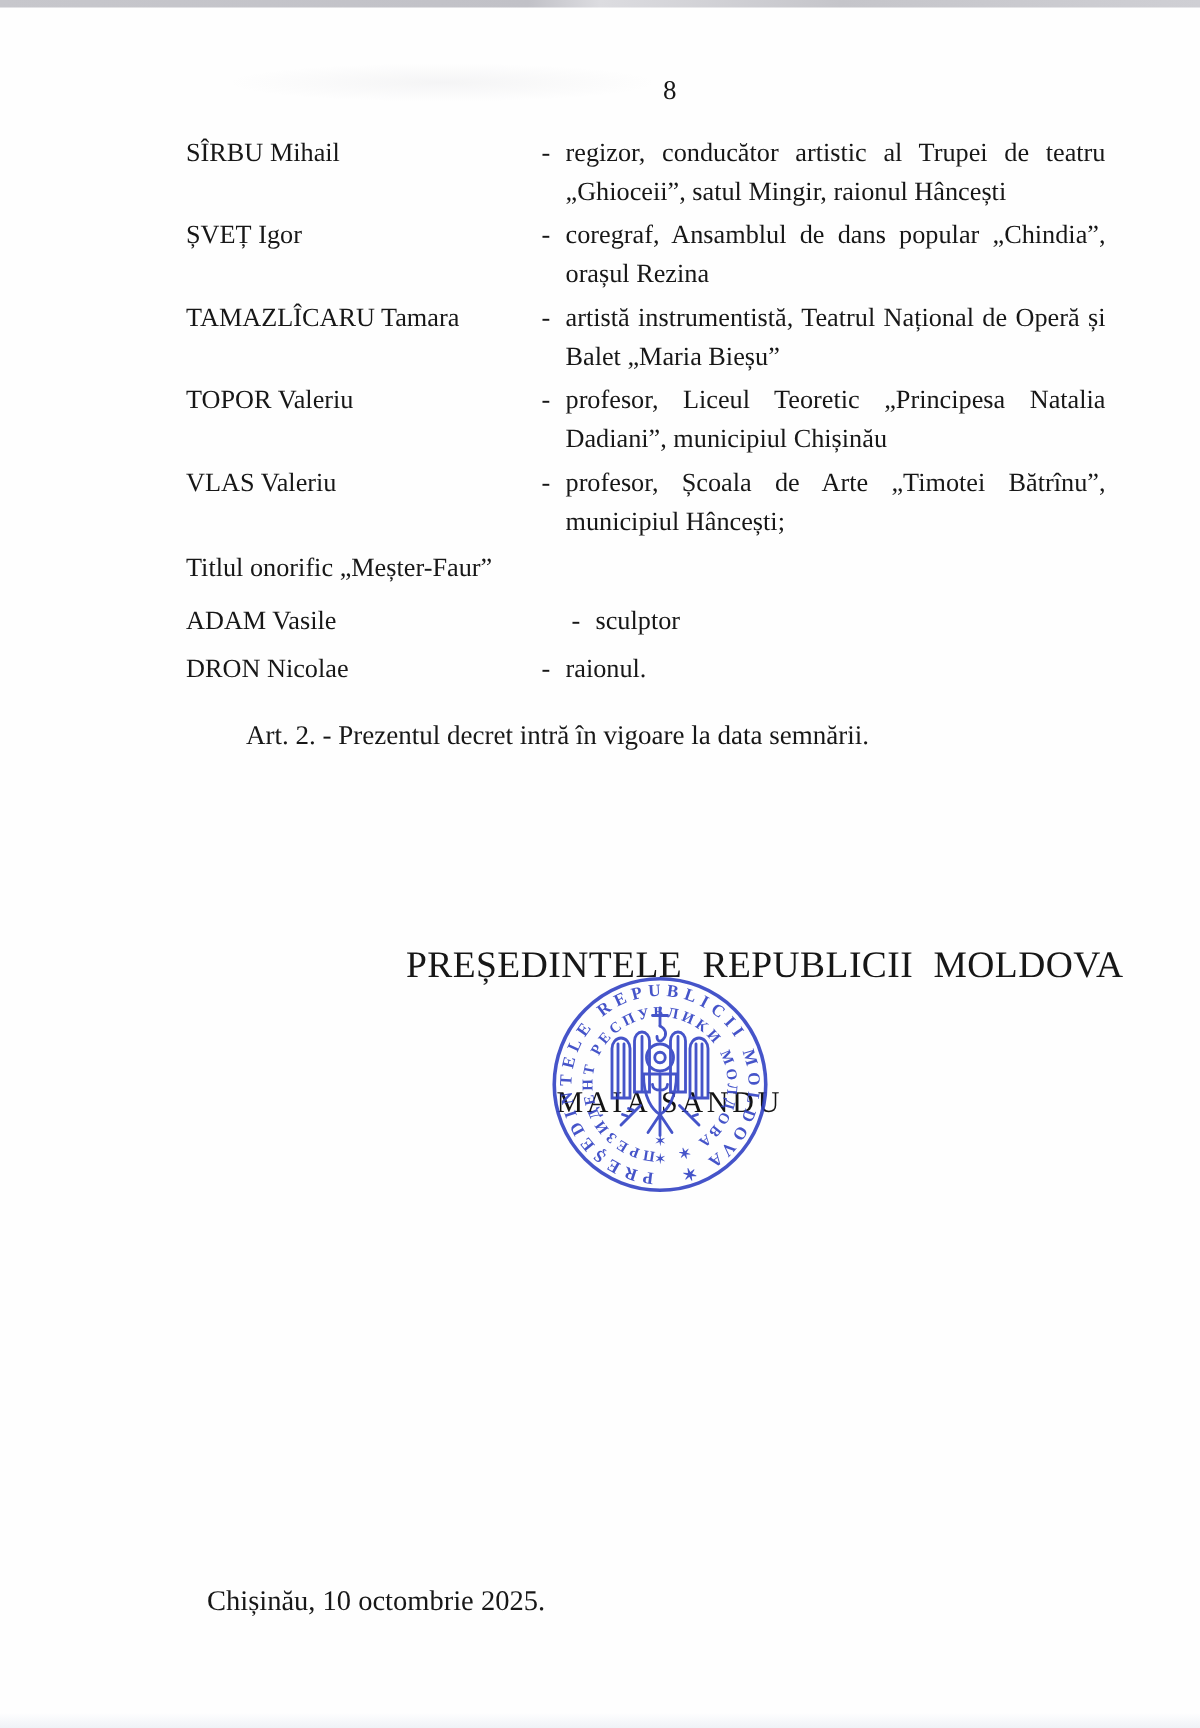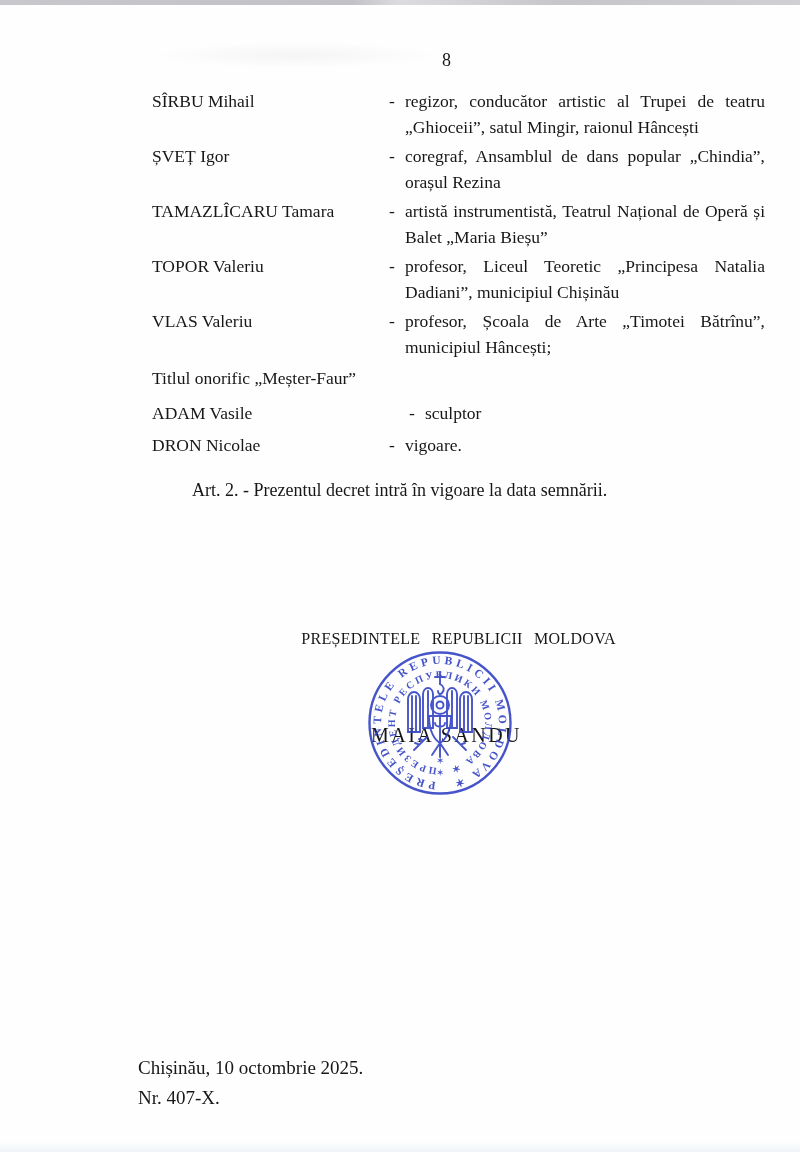--- a/index.html
+++ b/index.html
@@ -18,33 +18,33 @@
   }
   .scan-smudge-bottom {
     position:absolute; left:0; bottom:0; width:800px; height:10px;
     background:linear-gradient(0deg, rgba(170,190,215,.18), rgba(170,190,215,0));
   }
   .page-number {
     position:absolute; top:50px; left:140px; width:613px;
     text-align:center; font-size:18px;
   }
   .content {
-    position:absolute; top:88px; left:152px; width:613px;
+    position:absolute; top:88px; left:124px; width:613px;
     font-size:17.5px; line-height:26px;
   }
   .entry { display:flex; margin-bottom:3px; }
   .entry-name { width:237px; flex:none; }
   .entry-body { flex:none; width:376px; display:flex; }
   .dash { width:16px; flex:none; }
   .desc { width:360px; text-align:justify; text-align-last:left; }
   .honor-title { text-align:left; margin:5px 0 9px 0; }
   .article { margin-top:19px; padding-left:40px; font-size:18px; }
   .sig-title {
-    position:absolute; top:630px; left:152px; width:613px; text-align:center;
-    font-size:16px; letter-spacing:.3px; word-spacing:7px;
+    position:absolute; top:630px; left:136px; width:613px; text-align:right;
+    font-size:25px; letter-spacing:.3px; word-spacing:7px;
   }
   .signer {
     position:absolute; top:724px; left:140px; width:613px; text-align:center;
     font-size:20px; letter-spacing:2.5px; color:#141414; z-index:1;
   }
   .seal { position:absolute; left:360px; top:643px; z-index:2; opacity:.9; }
   .footer {
     position:absolute; left:138px; top:1053px; font-size:19px; line-height:30px;
   }
 </style>
@@ -107,21 +107,21 @@
       <div class="entry-body">
         <span class="dash">-</span>
         <div class="desc">sculptor</div>
       </div>
     </div>
 
     <div class="entry">
       <div class="entry-name">DRON Nicolae</div>
       <div class="entry-body">
         <span class="dash">-</span>
-        <div class="desc">vigoare.</div>
+        <div class="desc">raionul.</div>
       </div>
     </div>
 
     <div class="article">Art. 2. - Prezentul decret intră în vigoare la data semnării.</div>
   </div>
 
   <div class="sig-title">PREȘEDINTELE REPUBLICII MOLDOVA</div>
 
   <div class="signer">MAIA SANDU</div>
 
@@ -165,17 +165,16 @@
         <path d="M-13,18 L-26,31 M-22,25 l-3,-1 M-18,21 l-3,-1"></path>
         <path d="M13,18 L26,31 M22,25 l3,-1"></path>
       </g>
       <text x="76" y="121" font-size="10" fill="#3343c4" font-family="DejaVu Sans, sans-serif">✶</text>
       <text x="76" y="133" font-size="10" fill="#3343c4" font-family="DejaVu Sans, sans-serif">✶</text>
     </g>
   </svg>
 
   <div class="footer">
     <div>Chișinău, 10 octombrie 2025.</div>
-    <div>Nr. 407-X.</div>
   </div>
 
   <div class="scan-smudge-bottom"></div>
 </div>
 
 </body></html>

